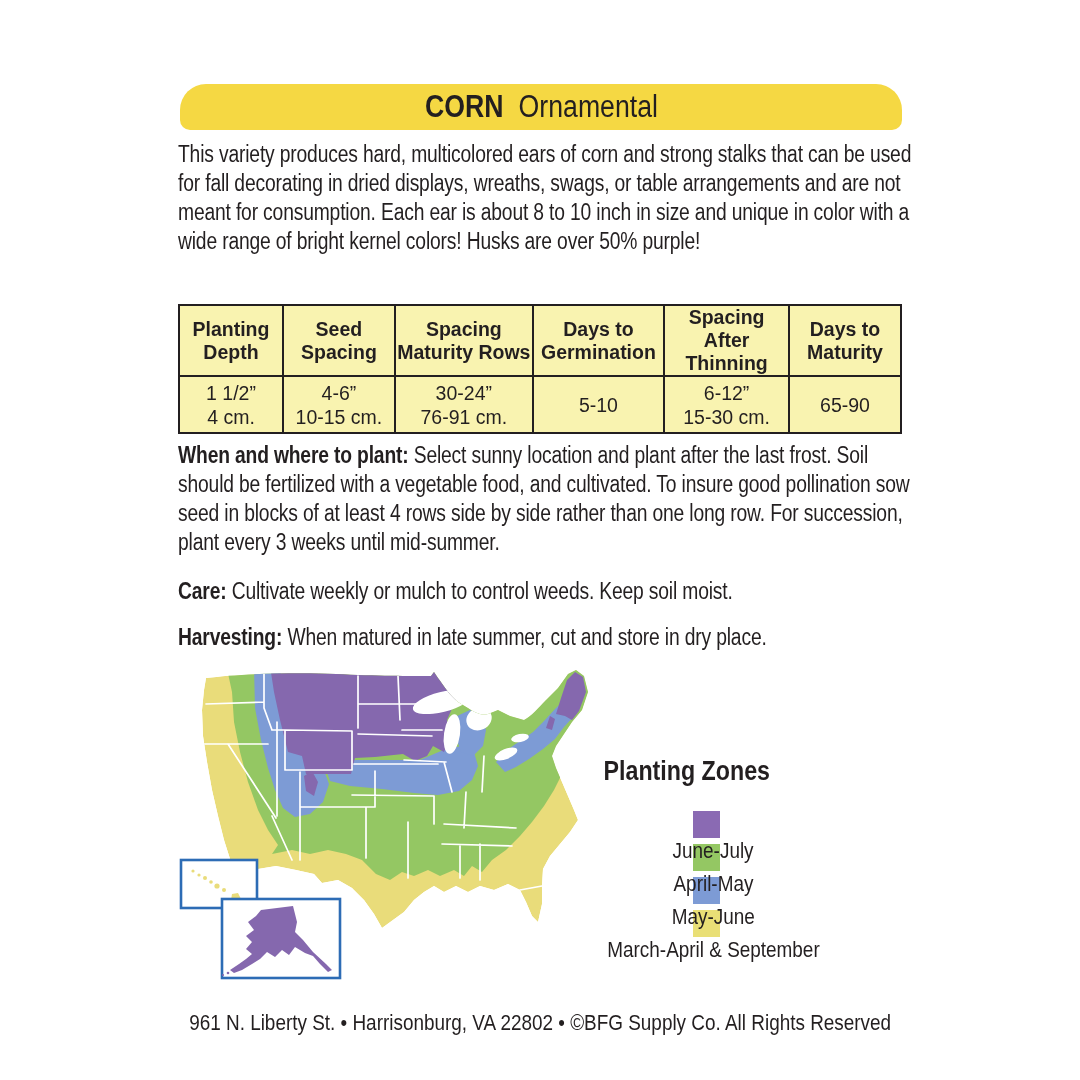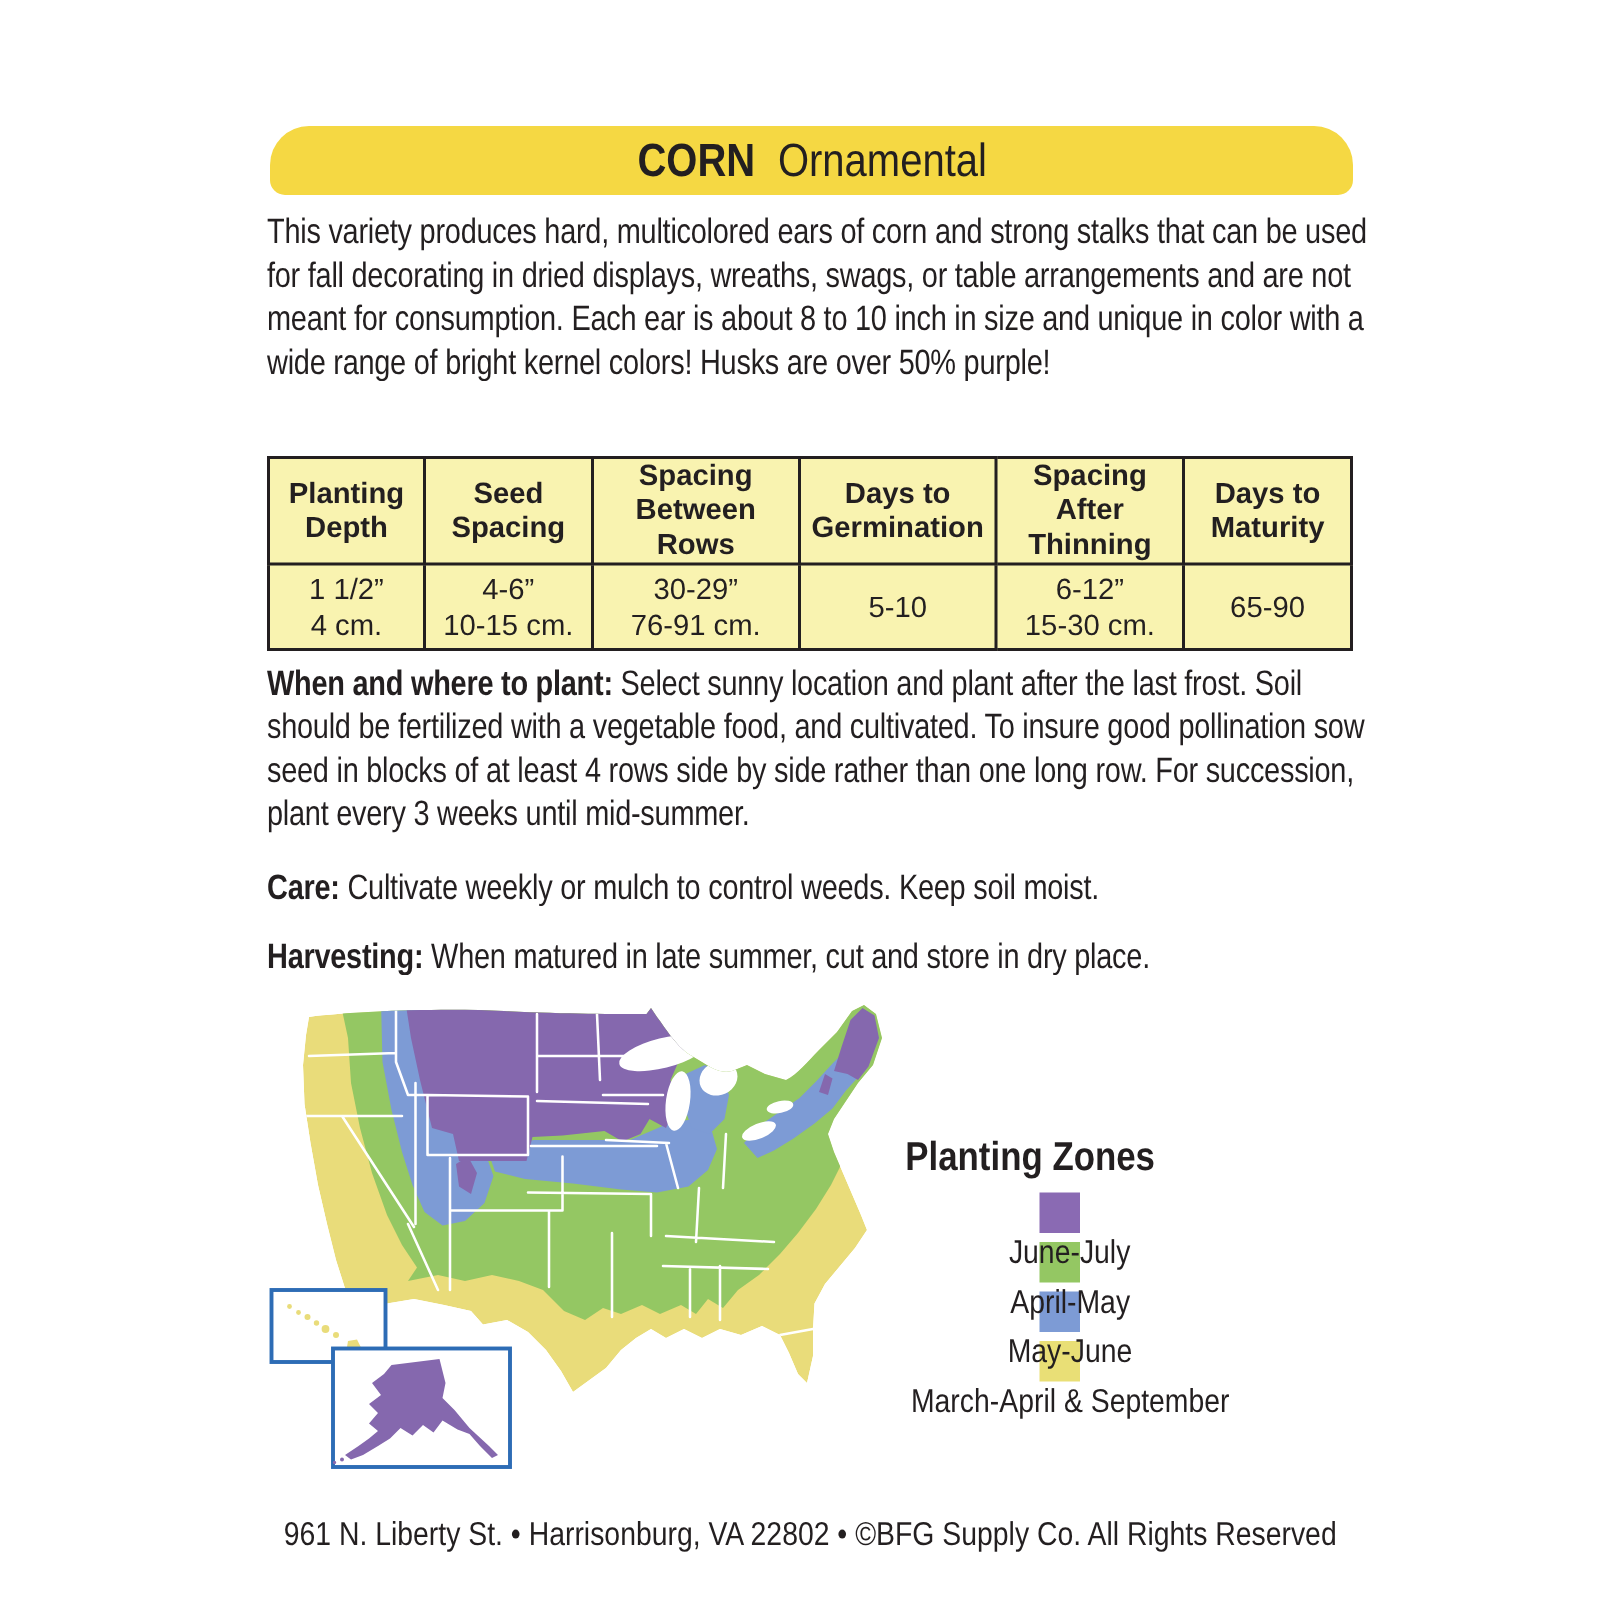--- a/index.html
+++ b/index.html
@@ -36,21 +36,21 @@
   .map-svg{position:absolute;left:176px;top:664px;}
   .zone-y{fill:var(--zone-yellow,#e9dc7a);}
   .zone-g{fill:var(--zone-green,#94c763);}
   .zone-b{fill:var(--zone-blue,#7d9bd5);}
   .zone-p{fill:var(--zone-purple,#8568ae);}
   .lake{fill:#ffffff;}
   .state-line{stroke:#ffffff;stroke-width:1.7;fill:none;stroke-linecap:round;stroke-linejoin:round;}
   .inset-box{fill:#ffffff;stroke:var(--inset-border,#2d6cb5);stroke-width:2.6;}
 
   .legend{position:absolute;left:590px;top:756px;}
-  .legend-title{font-size:27px;font-weight:bold;margin-bottom:8px;}
+  .legend-title{font-size:27px;font-weight:bold;margin-bottom:24px;}
   .legend-item{display:flex;align-items:center;margin-bottom:6px;height:27px;flex-direction:column;}
   .legend-swatch{width:27px;height:27px;margin-right:14px;flex:0 0 auto;}
   .legend-label{font-size:22px;}
 
   .footer{position:absolute;left:0;top:1010px;width:1080px;text-align:center;font-size:22px;}
 </style>
 </head>
 <body>
 
 <div class="page">
@@ -78,21 +78,21 @@
       <th>
             <div class="cell-line">Planting</div>
             <div class="cell-line">Depth</div>
           </th>
       <th>
             <div class="cell-line">Seed</div>
             <div class="cell-line">Spacing</div>
           </th>
       <th>
             <div class="cell-line">Spacing</div>
-            <div class="cell-line">Between Rows</div>
+            <div class="cell-line">Maturity Rows</div>
           </th>
       <th>
             <div class="cell-line">Days to</div>
             <div class="cell-line">Germination</div>
           </th>
       <th>
             <div class="cell-line">Spacing After</div>
             <div class="cell-line">Thinning</div>
           </th>
       <th>
@@ -103,21 +103,21 @@
     <tr>
       <td>
             <div class="cell-line">1 1/2”</div>
             <div class="cell-line">4 cm.</div>
           </td>
       <td>
             <div class="cell-line">4-6”</div>
             <div class="cell-line">10-15 cm.</div>
           </td>
       <td>
-            <div class="cell-line">30-29”</div>
+            <div class="cell-line">30-24”</div>
             <div class="cell-line">76-91 cm.</div>
           </td>
       <td>
             <div class="cell-line">5-10</div>
           </td>
       <td>
             <div class="cell-line">6-12”</div>
             <div class="cell-line">15-30 cm.</div>
           </td>
       <td>

